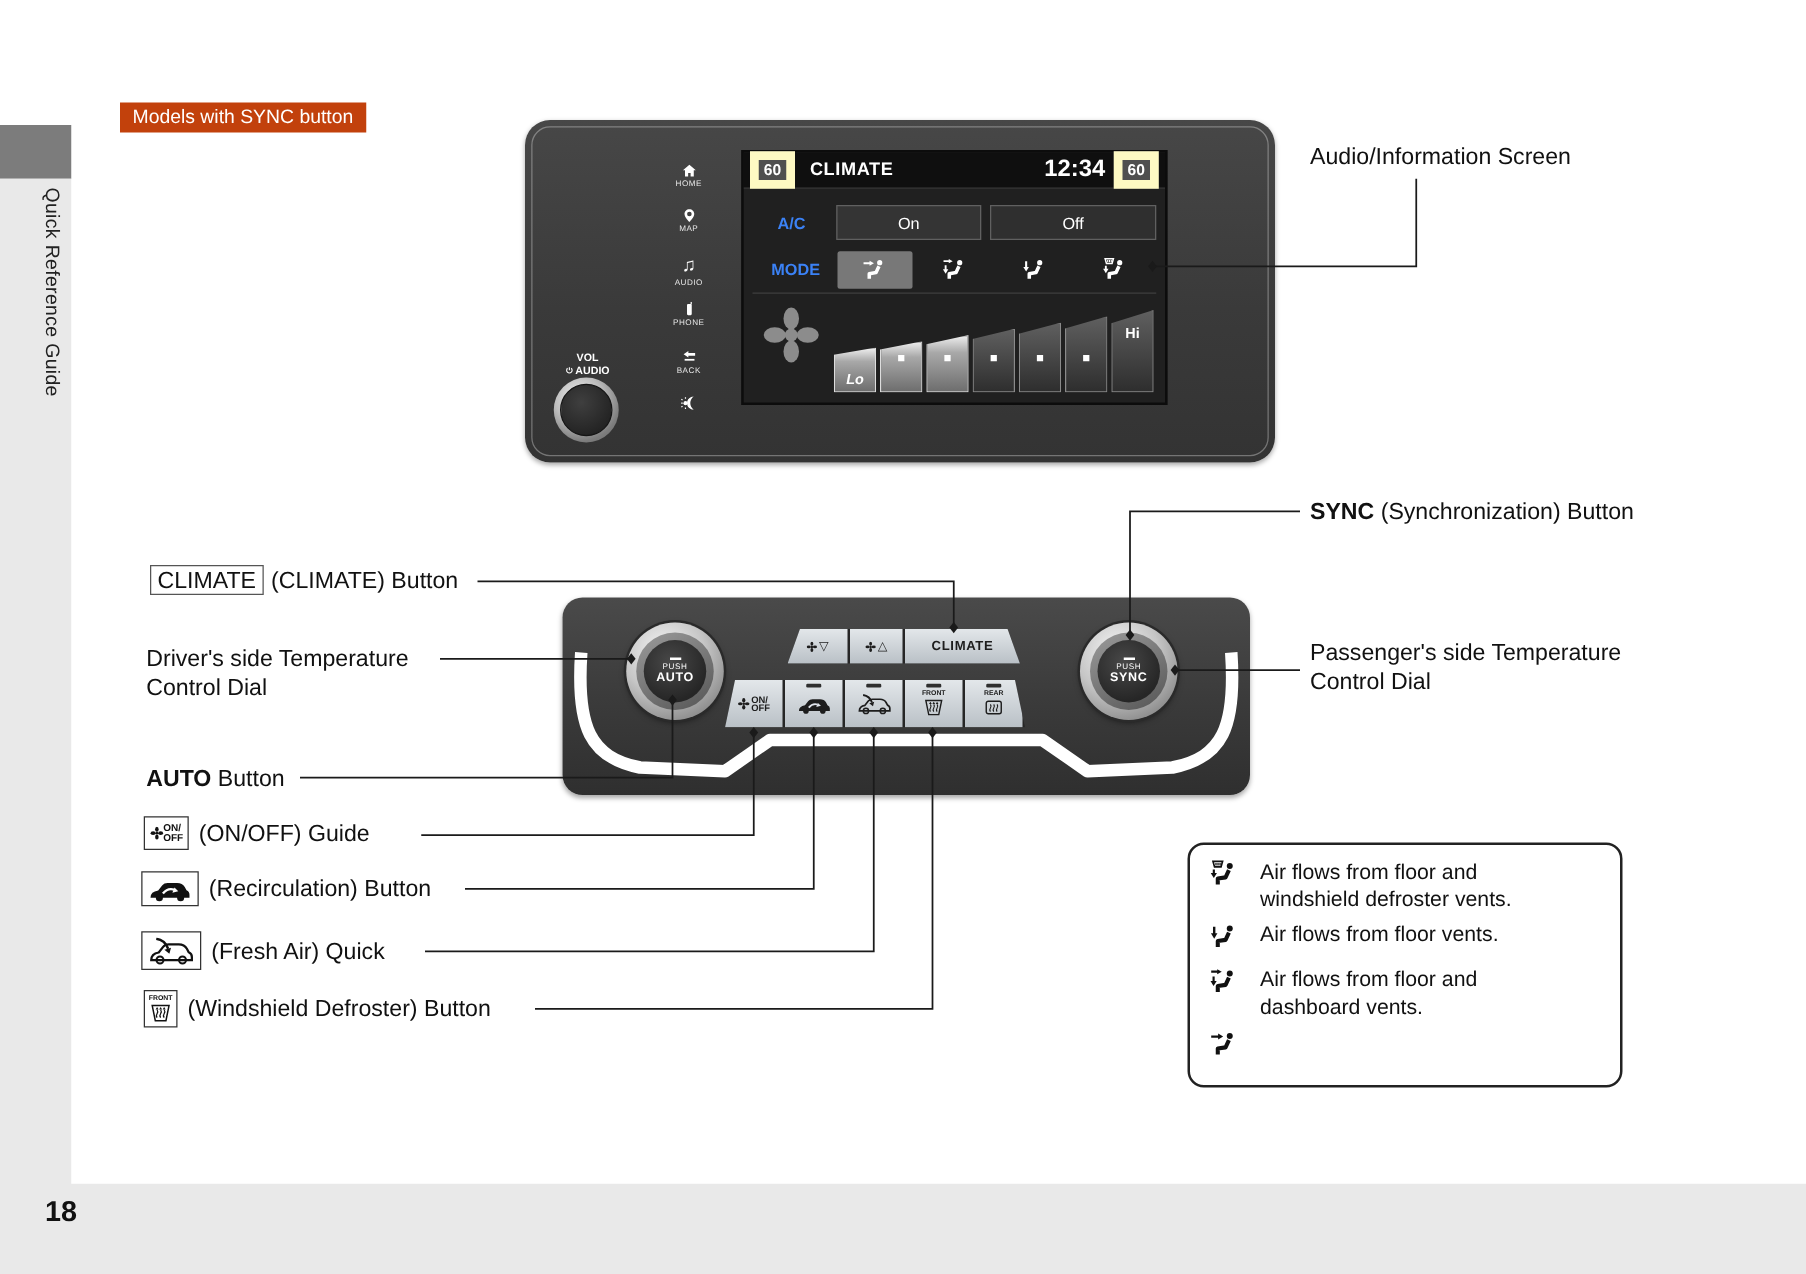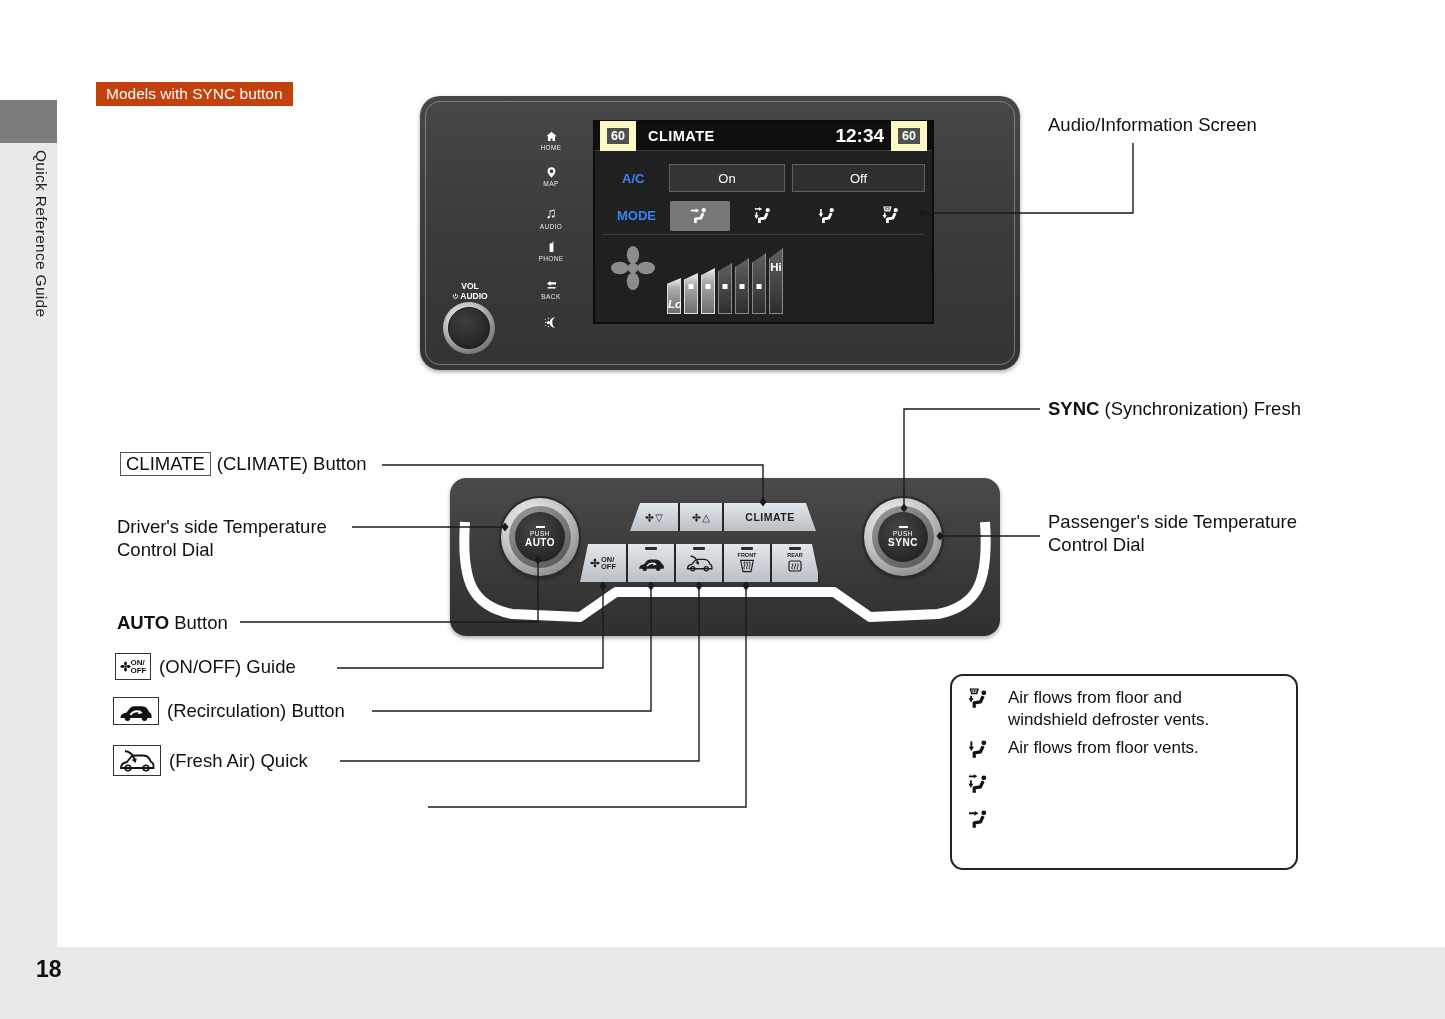--- a/index.html
+++ b/index.html
@@ -46,21 +46,21 @@
   .s-time{color:#fff;font-size:19px;font-weight:bold;margin-left:auto;margin-right:7px;}
   .s-row-label{color:#3b82f6;font-size:13px;font-weight:bold;}
   .ac-btn{position:absolute;top:42px;height:28px;background:#2f2f2f;border:1px solid #606060;
           color:#fff;font-size:13px;display:flex;align-items:center;justify-content:center;
           box-sizing:border-box;}
   .mode-cell{position:absolute;top:79px;height:30px;width:60px;display:flex;align-items:center;
              justify-content:center;color:#fff;}
   .mode-cell.on{background:#787878;border-radius:2px;}
   .s-divider{left:7px;top:112px;width:323px;height:1px;background:#3e3e3e;}
   .fan-steps{left:72px;top:112px;width:258px;height:80px;display:flex;align-items:flex-end;gap:3px;}
-  .step{width:14px;position:relative;border:1px solid #8a8a8a;box-sizing:border-box;
+  .step{width:34px;position:relative;border:1px solid #8a8a8a;box-sizing:border-box;
         background:linear-gradient(180deg,#5f5f5f,#2e2e2e);
         clip-path:polygon(0 16%,100% 0,100% 100%,0 100%);}
   .step.lit{background:linear-gradient(180deg,#ececec,#a8a8a8 30%,#6e6e6e);border-color:#ddd;}
   .step .dot{position:absolute;left:50%;bottom:24px;width:5px;height:5px;background:#fff;
              transform:translateX(-50%);}
   .step .lo{position:absolute;left:0;right:0;bottom:3px;text-align:center;color:#fff;
             font-size:11.5px;font-weight:bold;font-style:italic;}
   .step .hi{position:absolute;left:0;right:0;top:12px;text-align:center;color:#fff;
             font-size:11.5px;font-weight:bold;}
 
@@ -500,24 +500,35 @@
 
   <div class="abs callout" style="left:113px;top:745px">
     <span class="icon-box" style="width:48px;height:31px">
       <svg width="36" height="22" color="#111">
           <use href="#car-fresh"></use>
         </svg>
     </span>
     <span>(Fresh Air) Quick</span>
   </div>
 
+  <div class="abs callout" style="left:115px;top:792px">
+    <span class="icon-box" style="width:27px;height:30px">
+      <span class="front-stack">
+        <span class="t">FRONT</span>
+        <svg width="17" height="17" color="#111">
+            <use href="#defrost-front"></use>
+          </svg>
+      </span>
+    </span>
+    <span>(Windshield Defroster) Button</span>
+  </div>
 
   <div class="abs callout" style="left:1048px;top:398px">
     <span class="b">SYNC</span>
-    <span style="white-space:pre"> (Synchronization) Fresh</span>
+    <span style="white-space:pre"> (Synchronization) Button</span>
   </div>
 
   <div class="abs two-line" style="left:1048px;top:511px">
     <span>Passenger's side Temperature</span><br>
     <span>Control Dial</span>
   </div>
 
   <div class="abs legend">
     <div class="legend-row">
       <span class="legend-ic">
@@ -534,20 +545,21 @@
           </svg>
       </span>
       <span class="legend-tx">Air flows from floor vents.</span>
     </div>
     <div class="legend-row">
       <span class="legend-ic">
         <svg width="23" height="23" color="#111">
             <use href="#af-floor-dash"></use>
           </svg>
       </span>
+      <span class="legend-tx">Air flows from floor and dashboard vents.</span>
     </div>
     <div class="legend-row">
       <span class="legend-ic">
         <svg width="23" height="23" color="#111">
             <use href="#af-dash"></use>
           </svg>
       </span>
     </div>
   </div>
 

